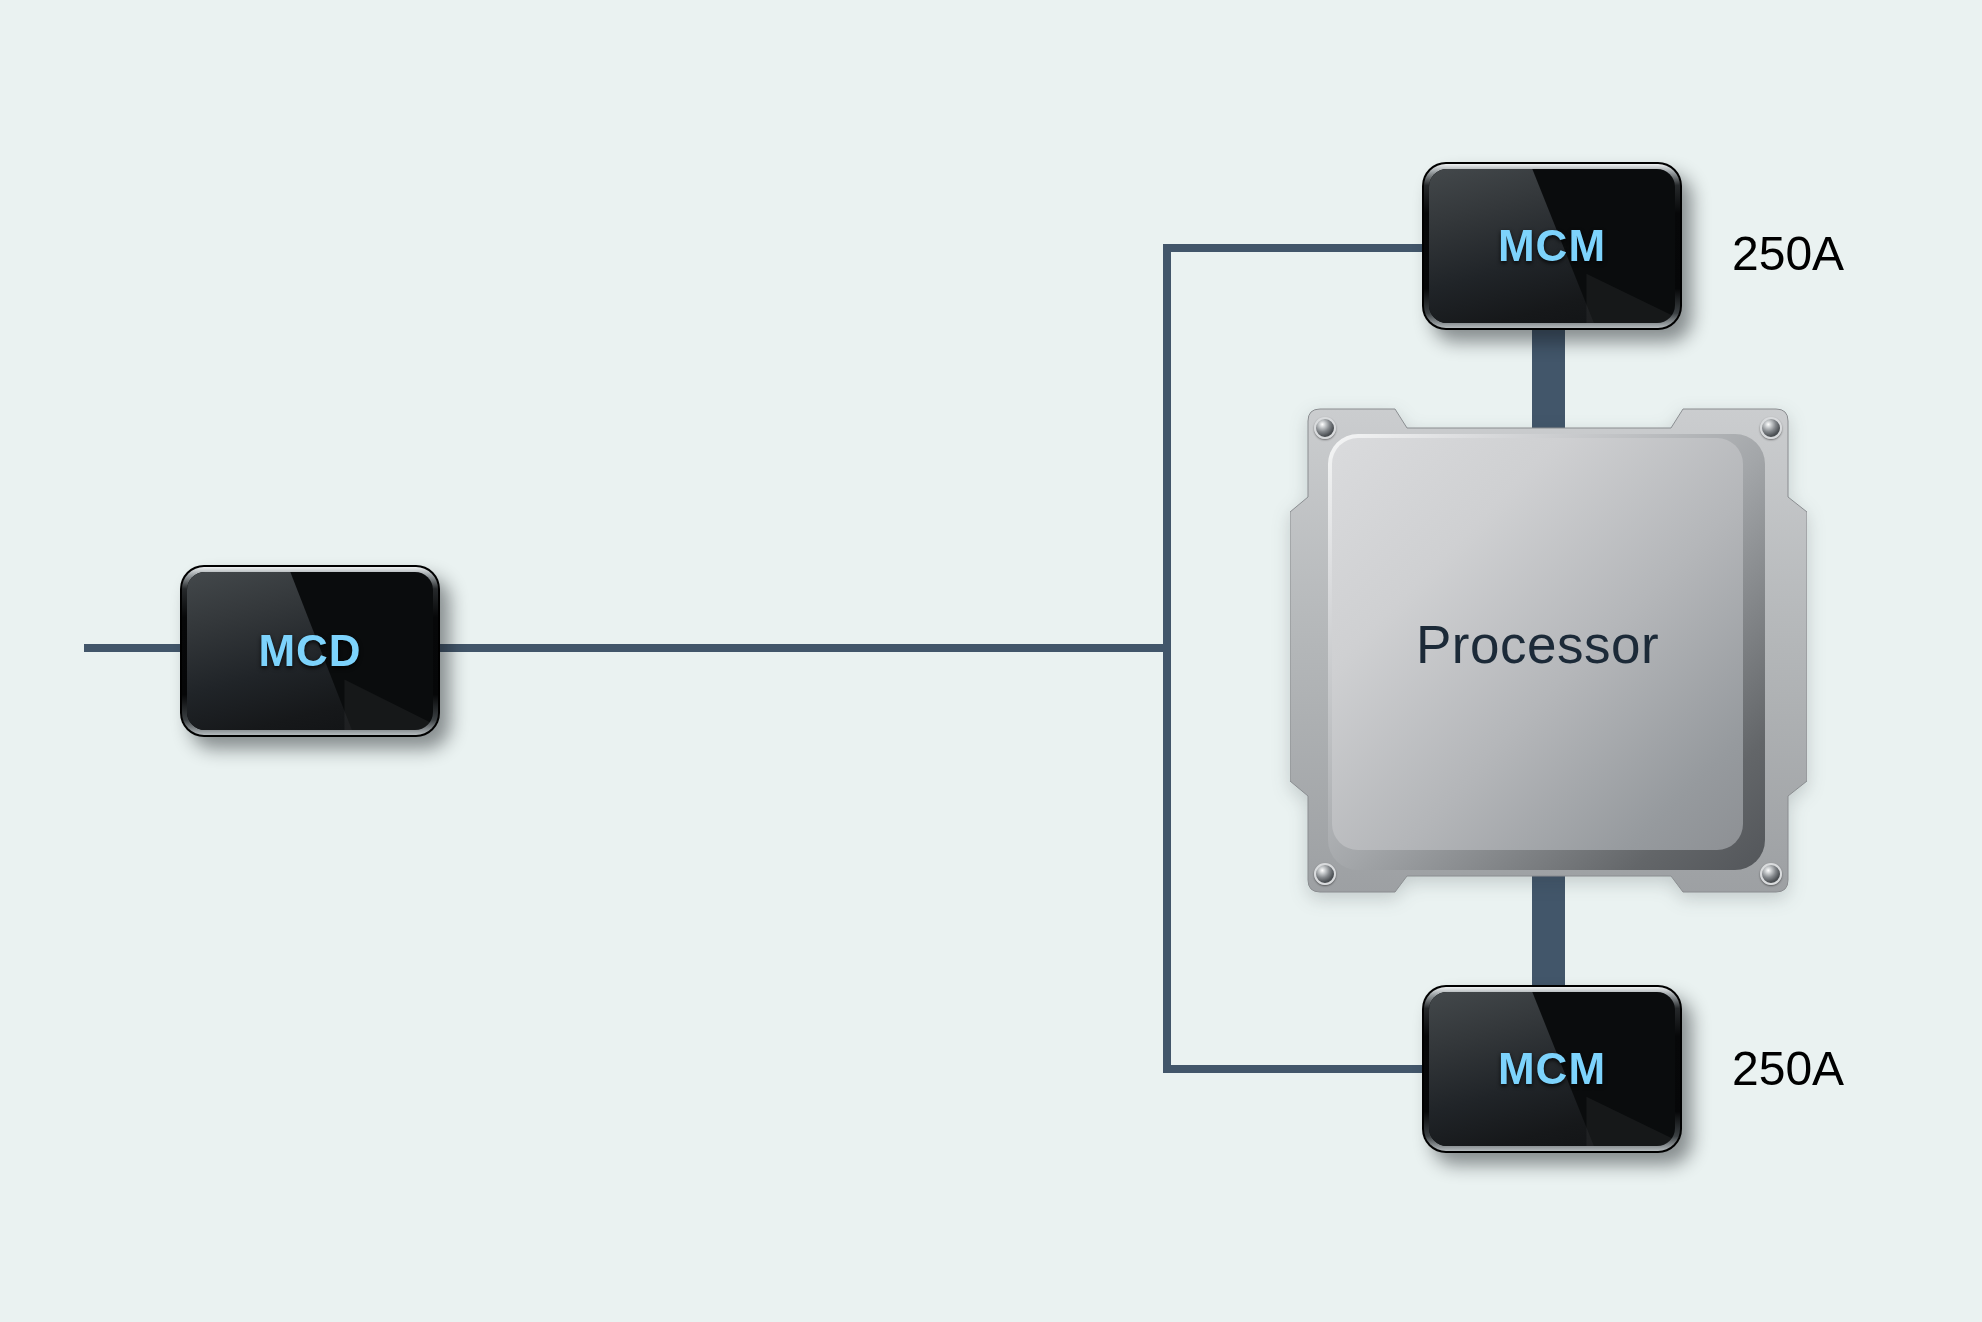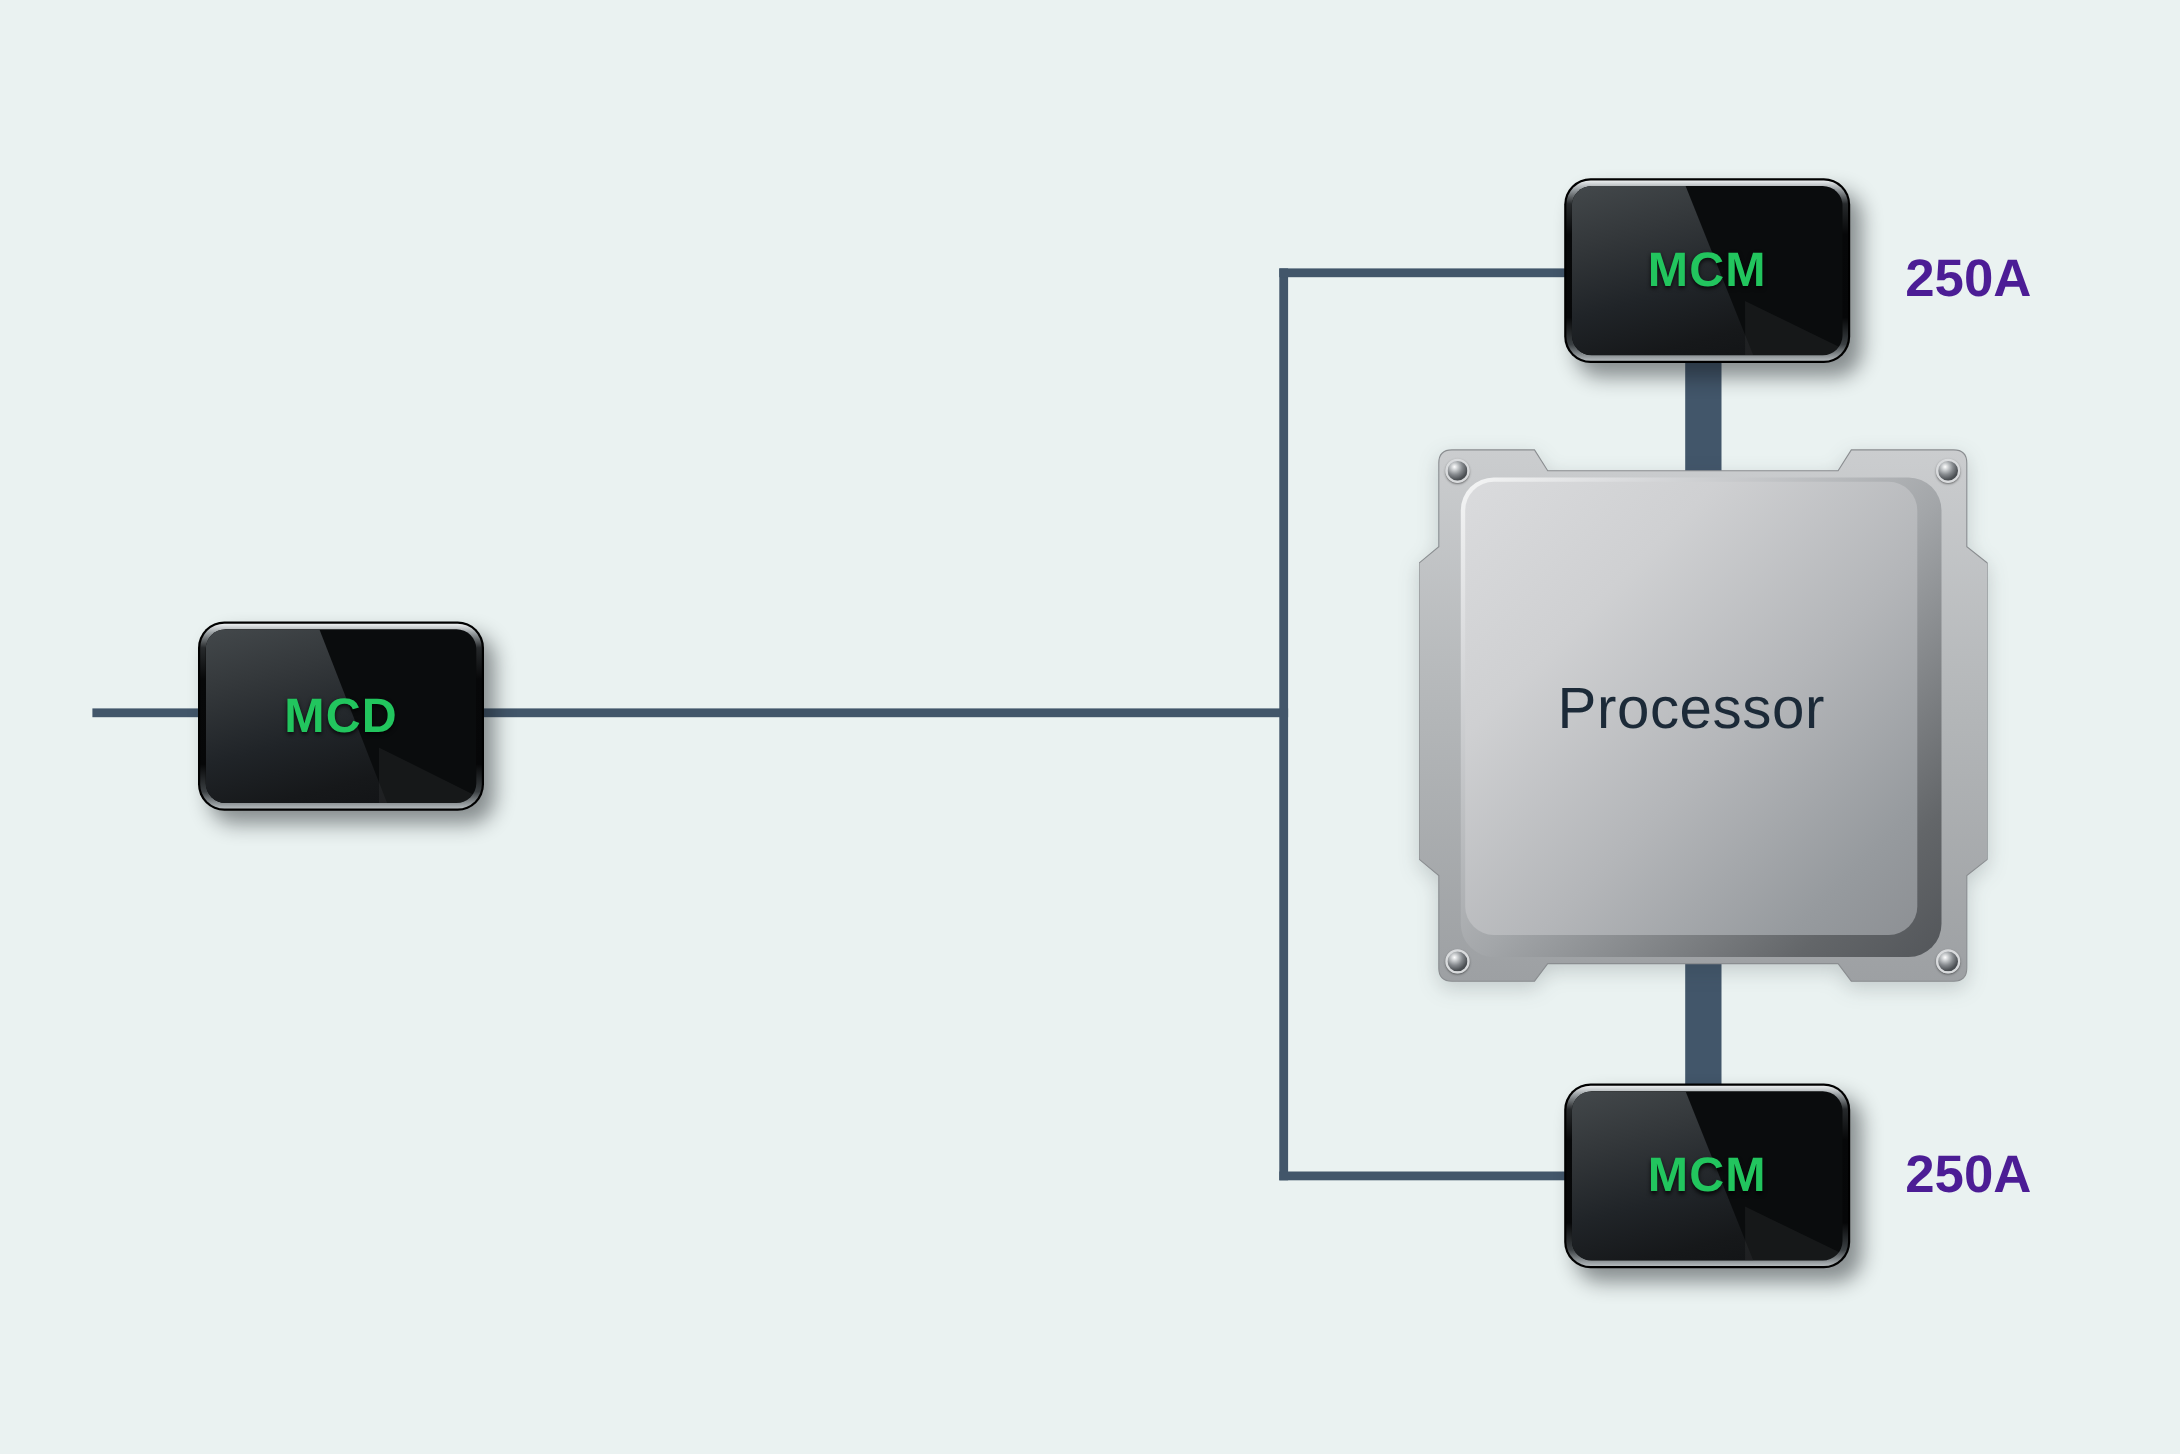--- a/index.html
+++ b/index.html
@@ -64,21 +64,21 @@
     inset: 0;
     clip-path: polygon(64% 68%, 100% 96%, 100% 100%, 64% 100%);
     background: rgba(255, 255, 255, 0.05);
   }
   .chip-label {
     position: absolute;
     inset: 0;
     display: flex;
     align-items: center;
     justify-content: center;
-    color: #22c55e;
+    color: #7dd3fc;
     font-size: 44px;
     font-weight: bold;
     letter-spacing: 1px;
     text-shadow: 0 2px 4px rgba(0, 0, 0, 0.8);
   }
 
   
   #processor {
     position: absolute;
     left: 1290px;
@@ -121,23 +121,23 @@
     box-sizing: border-box;
     border: 2px solid #d9dbdd;
     background: radial-gradient(circle at 35% 30%,
       #ffffff 0%, #cfd2d4 16%, #85898d 42%, #4d5155 68%, #34383b 100%);
     box-shadow: 0 1px 2px rgba(0, 0, 0, 0.45);
   }
 
   
   .amp-label {
     position: absolute;
-    color: #4c1d95;
+    color: #000000;
     font-size: 48px;
-    font-weight: 700;
+    font-weight: 400;
     line-height: 56px;
     z-index: 30;
   }
 </style>
 </head>
 <body>
 
 <div id="stage">
 
   <div class="line" style="left:84px;  top:644px;  width:1087px; height:8px;"></div>

